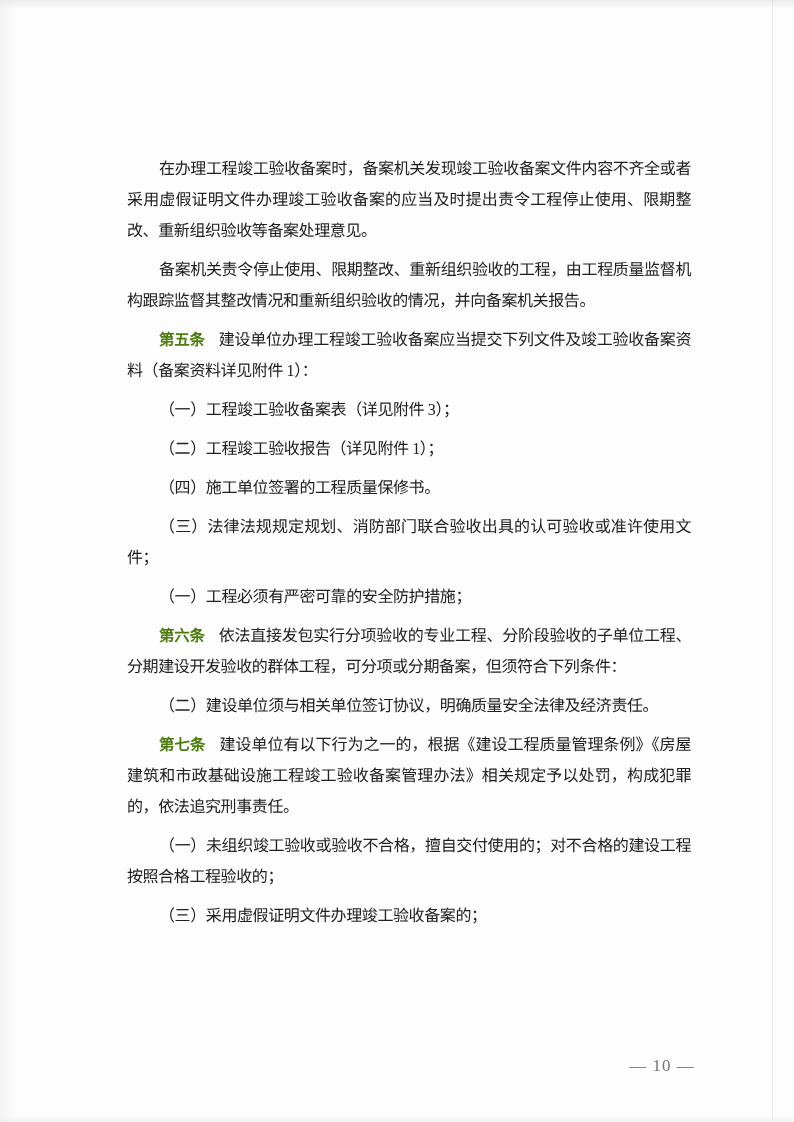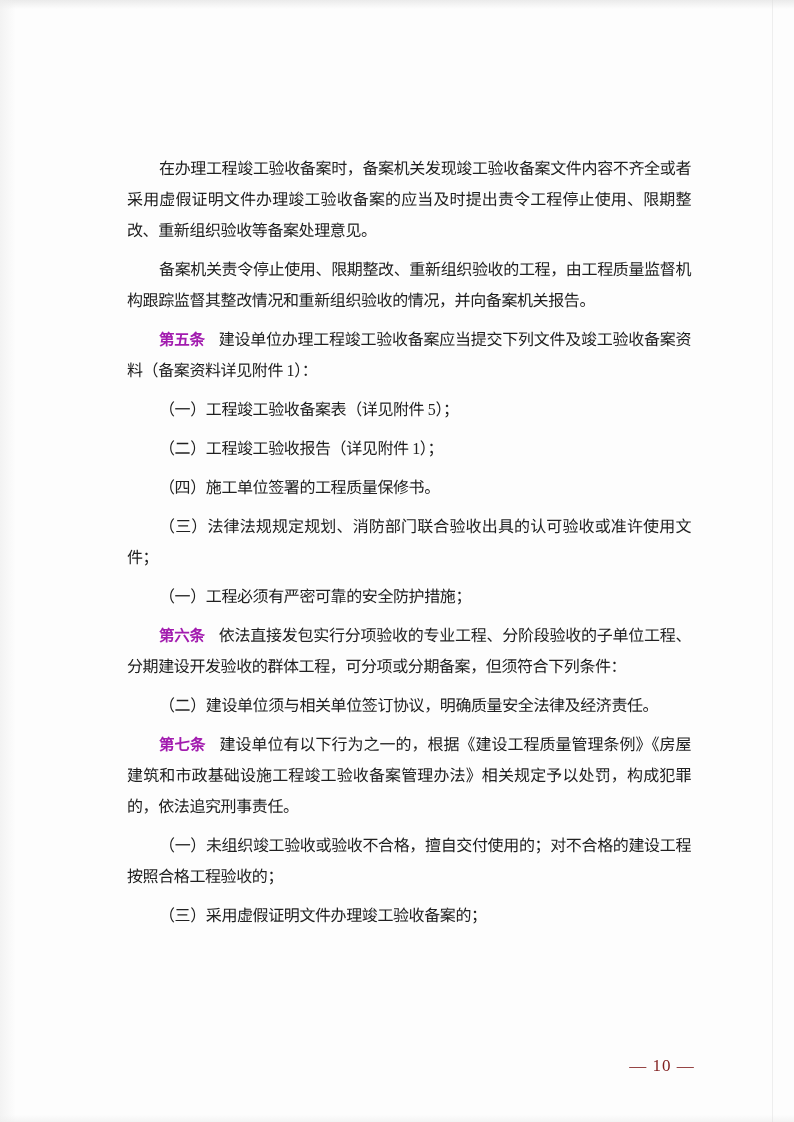--- a/index.html
+++ b/index.html
@@ -65,48 +65,48 @@
     text-align: justify;
     text-justify: inter-ideograph;
     text-indent: 2em;
     color: #202020;
   }
   .article-no {
     font-weight: bold;
     font-family: "Liberation Sans", "DejaVu Sans", sans-serif;
     font-size: 15.5px;
     margin-right: 0.9em;
-    color: #a21caf;
+    color: #4d7c0f;
   }
   .page-footer {
     position: absolute;
     top: 1056px;
     left: 622px;
     width: 80px;
     font-size: 17px;
     letter-spacing: 1px;
-    color: #7f1d1d;
+    color: #737373;
     text-align: center;
     white-space: nowrap;
   }
 </style>
 </head>
 <body>
 
 <div class="scan-edge-top"></div>
 <div class="scan-edge-left"></div>
 <div class="scan-edge-bottom"></div>
 <div class="scan-streak-right"></div>
 
 <main class="doc-body">
 
 <p>在办理工程竣工验收备案时，备案机关发现竣工验收备案文件内容不齐全或者采用虚假证明文件办理竣工验收备案的应当及时提出责令工程停止使用、限期整改、重新组织验收等备案处理意见。</p>
     <p>备案机关责令停止使用、限期整改、重新组织验收的工程，由工程质量监督机构跟踪监督其整改情况和重新组织验收的情况，并向备案机关报告。</p>
     <p><strong class="article-no">第五条</strong><span>建设单位办理工程竣工验收备案应当提交下列文件及竣工验收备案资料（备案资料详见附件 1）：</span></p>
-    <p>（一）工程竣工验收备案表（详见附件 5）；</p>
+    <p>（一）工程竣工验收备案表（详见附件 3）；</p>
     <p>（二）工程竣工验收报告（详见附件 1）；</p>
     <p>（四）施工单位签署的工程质量保修书。</p>
     <p>（三）法律法规规定规划、消防部门联合验收出具的认可验收或准许使用文件；</p>
     <p>（一）工程必须有严密可靠的安全防护措施；</p>
     <p><strong class="article-no">第六条</strong><span>依法直接发包实行分项验收的专业工程、分阶段验收的子单位工程、分期建设开发验收的群体工程，可分项或分期备案，但须符合下列条件：</span></p>
     <p>（二）建设单位须与相关单位签订协议，明确质量安全法律及经济责任。</p>
     <p><strong class="article-no">第七条</strong><span>建设单位有以下行为之一的，根据《建设工程质量管理条例》《房屋建筑和市政基础设施工程竣工验收备案管理办法》相关规定予以处罚，构成犯罪的，依法追究刑事责任。</span></p>
     <p>（一）未组织竣工验收或验收不合格，擅自交付使用的；对不合格的建设工程按照合格工程验收的；</p>
     <p>（三）采用虚假证明文件办理竣工验收备案的；</p>
   </main>

